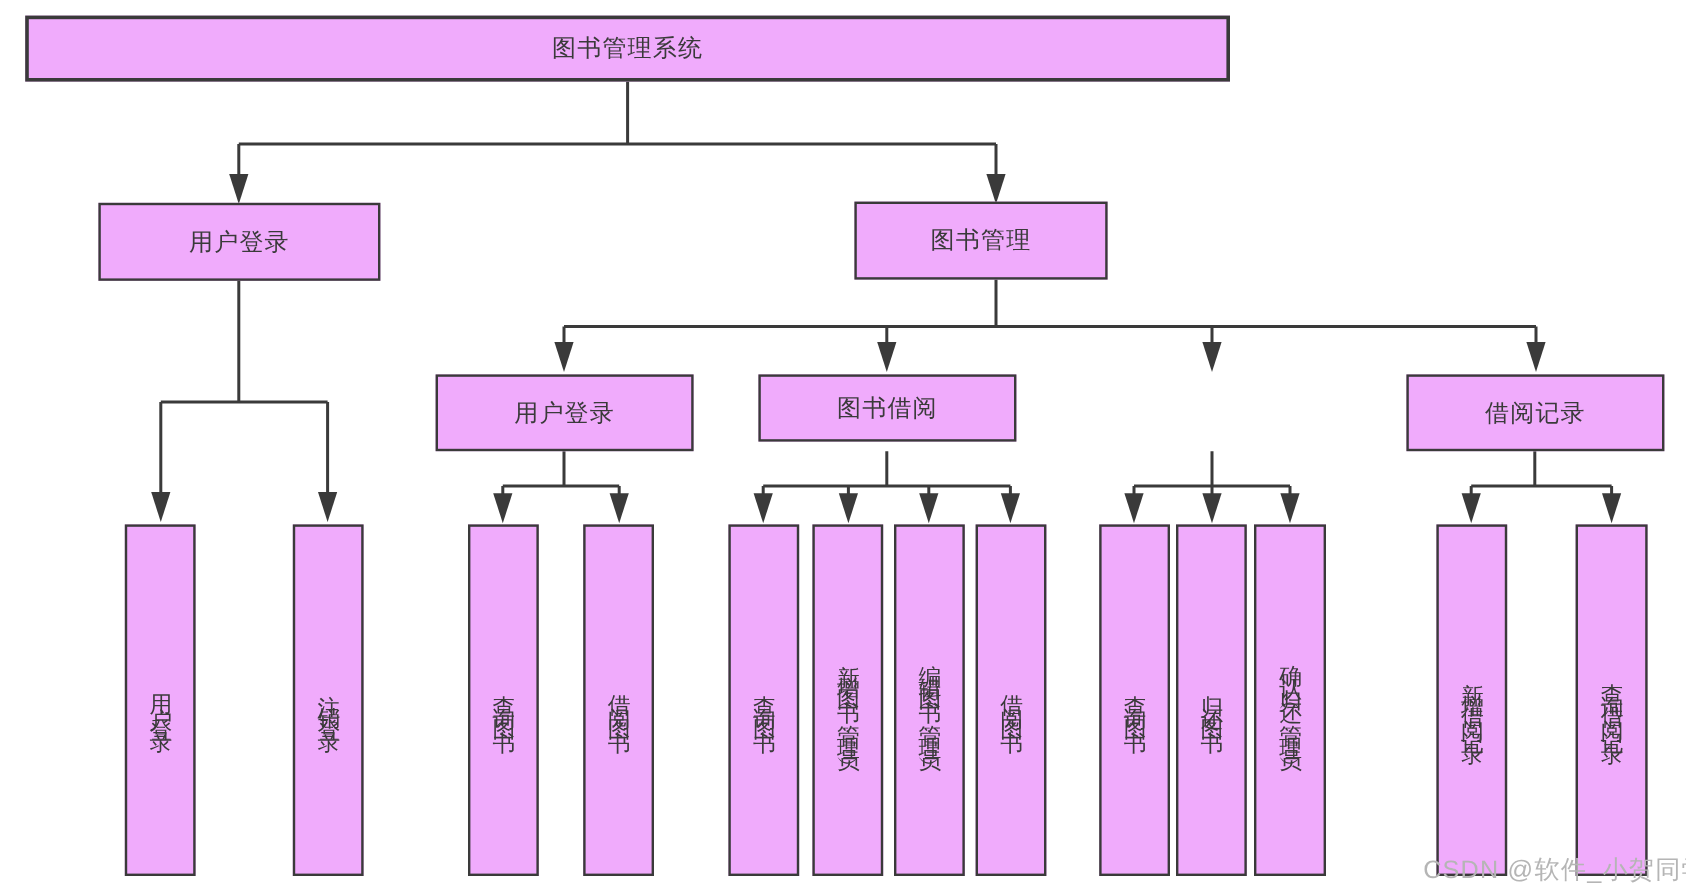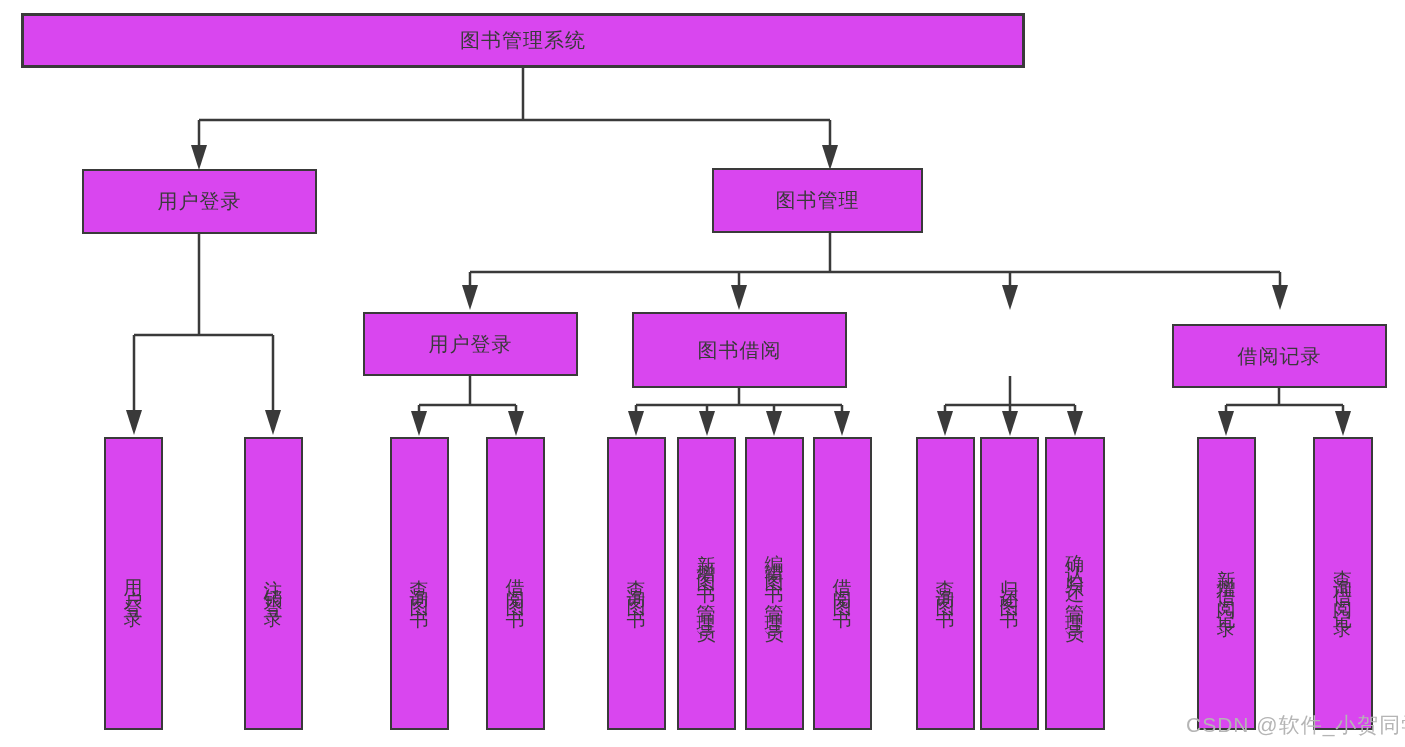--- a/index.html
+++ b/index.html
@@ -25,21 +25,21 @@
     left: 0; top: 0;
     width: 1405px; height: 747px;
     z-index: 1;
   }
   svg.wires .ln { stroke: var(--line); stroke-width: 2.5; fill: none; }
   svg.wires .hd { fill: var(--line); stroke: none; }
 
   .box {
     position: absolute;
     z-index: 2;
-    background: #d946ef;
+    background: #f0abfc;
     border: 2.5px solid var(--line);
     display: flex;
     align-items: center;
     justify-content: center;
     color: var(--text);
   }
   .box.root { border-width: 3px; }
   .box.h span {
     font-size: 20px;
     letter-spacing: 1px;
@@ -112,24 +112,24 @@
   <div class="box h" style="left:82px;top:169px;width:235px;height:65px;">
     <span>用户登录</span>
   </div>
   <div class="box h" style="left:712px;top:168px;width:211px;height:65px;">
     <span>图书管理</span>
   </div>
 
   <div class="box h" style="left:363px;top:312px;width:215px;height:64px;">
     <span>用户登录</span>
   </div>
-  <div class="box h" style="left:632px;top:312px;width:215px;height:76px;">
+  <div class="box h" style="left:632px;top:312px;width:215px;height:56px;">
     <span>图书借阅</span>
   </div>
-  <div class="box h" style="left:1172px;top:324px;width:215px;height:64px;">
+  <div class="box h" style="left:1172px;top:312px;width:215px;height:64px;">
     <span>借阅记录</span>
   </div>
 
   <div class="box v" style="left:104px;top:437px;width:59px;height:293px;">
     <span>用户登录</span>
   </div>
   <div class="box v" style="left:244px;top:437px;width:59px;height:293px;">
     <span>注销登录</span>
   </div>
 

